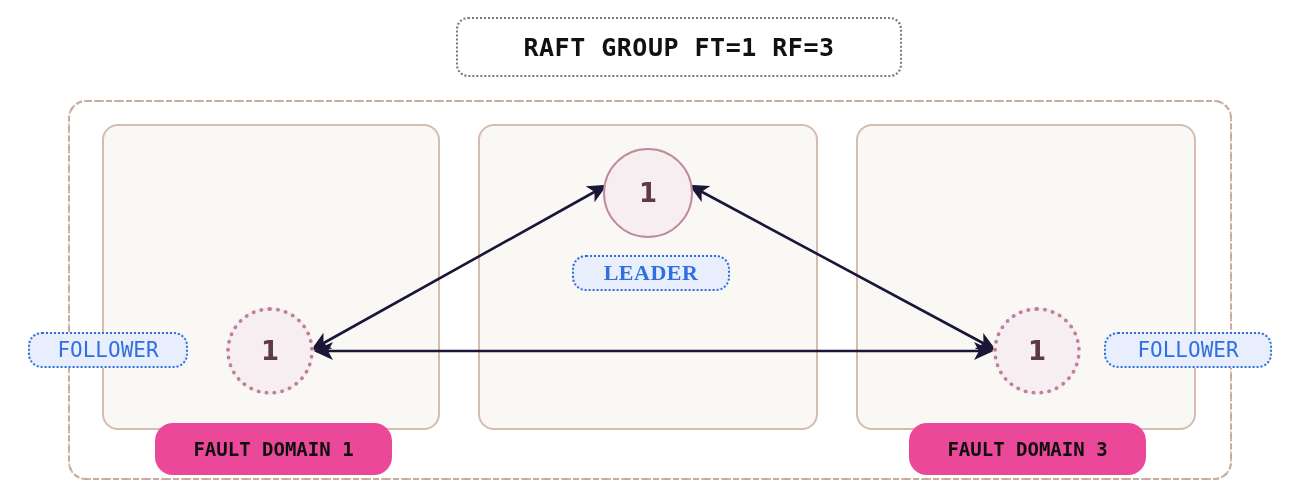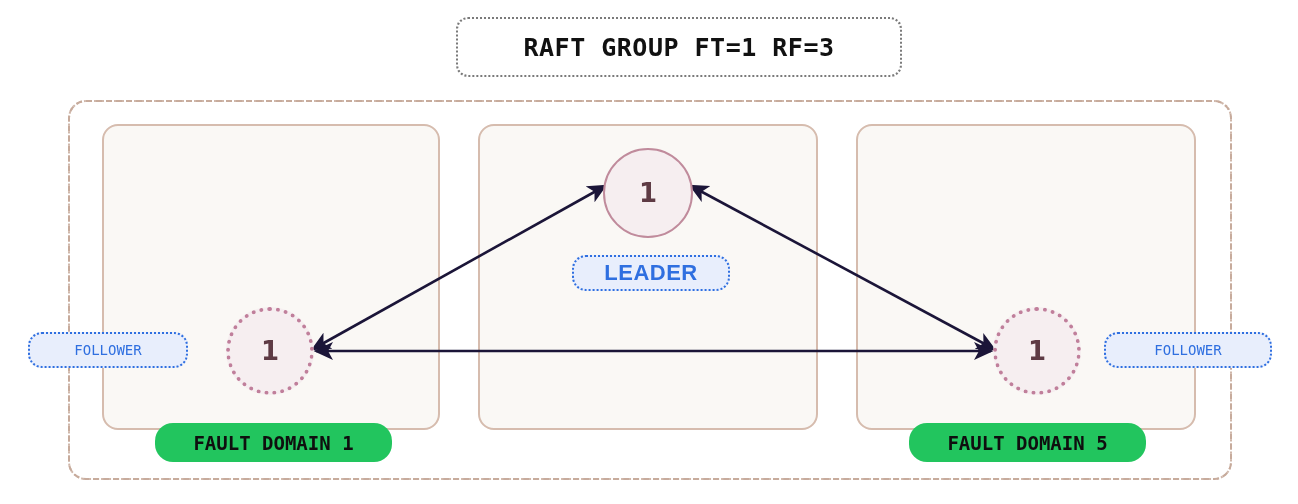--- a/index.html
+++ b/index.html
@@ -76,23 +76,23 @@
     background: #faf8f5;
   }
   #domain-box-1 { left: 102px;  width: 338px; }
   #domain-box-2 { left: 478px;  width: 340px; }
   #domain-box-3 { left: 856px;  width: 340px; }
 
   
   .domain-pill {
     position: absolute;
     top: 423px;
-    height: 39px;
-    box-sizing: border-box;
-    background: #22c55e;
+    height: 52px;
+    box-sizing: border-box;
+    background: #ec4899;
     border-radius: 18px;
     display: flex;
     align-items: center;
     justify-content: center;
     padding: 0 22px;
   }
   .domain-pill .txt {
     font-family: "DejaVu Sans Mono", monospace;
     font-size: 19px;
     font-weight: bold;
@@ -167,39 +167,39 @@
   .role-badge .txt {
     color: #2f6fe0;
     white-space: nowrap;
   }
   #badge-leader {
     left: 572px;
     top: 255px;
     width: 158px;
   }
   #badge-leader .txt {
-    font-family: Liberation Sans, sans-serif;
+    font-family: Liberation Serif, serif;
     font-size: 22px;
     font-weight: bold;
     letter-spacing: 0.5px;
   }
   #badge-follower-1 {
     left: 28px;
     top: 332px;
     width: 160px;
   }
   #badge-follower-3 {
     left: 1104px;
     top: 332px;
     width: 168px;
   }
   #badge-follower-1 .txt,
   #badge-follower-3 .txt {
     font-family: "DejaVu Sans Mono", monospace;
-    font-size: 14px;
+    font-size: 21px;
     font-weight: normal;
     letter-spacing: 0px;
   }
 </style>
 </head>
 <body>
 
 <div id="canvas">
 
   <div id="title-badge">
@@ -244,16 +244,16 @@
     <span class="txt">FOLLOWER</span>
   </div>
   <div class="role-badge" id="badge-follower-3">
     <span class="txt">FOLLOWER</span>
   </div>
 
   <div class="domain-pill" id="domain-pill-1">
     <span class="txt">FAULT DOMAIN 1</span>
   </div>
   <div class="domain-pill" id="domain-pill-3">
-    <span class="txt">FAULT DOMAIN 5</span>
+    <span class="txt">FAULT DOMAIN 3</span>
   </div>
 
 </div>
 
 </body></html>

